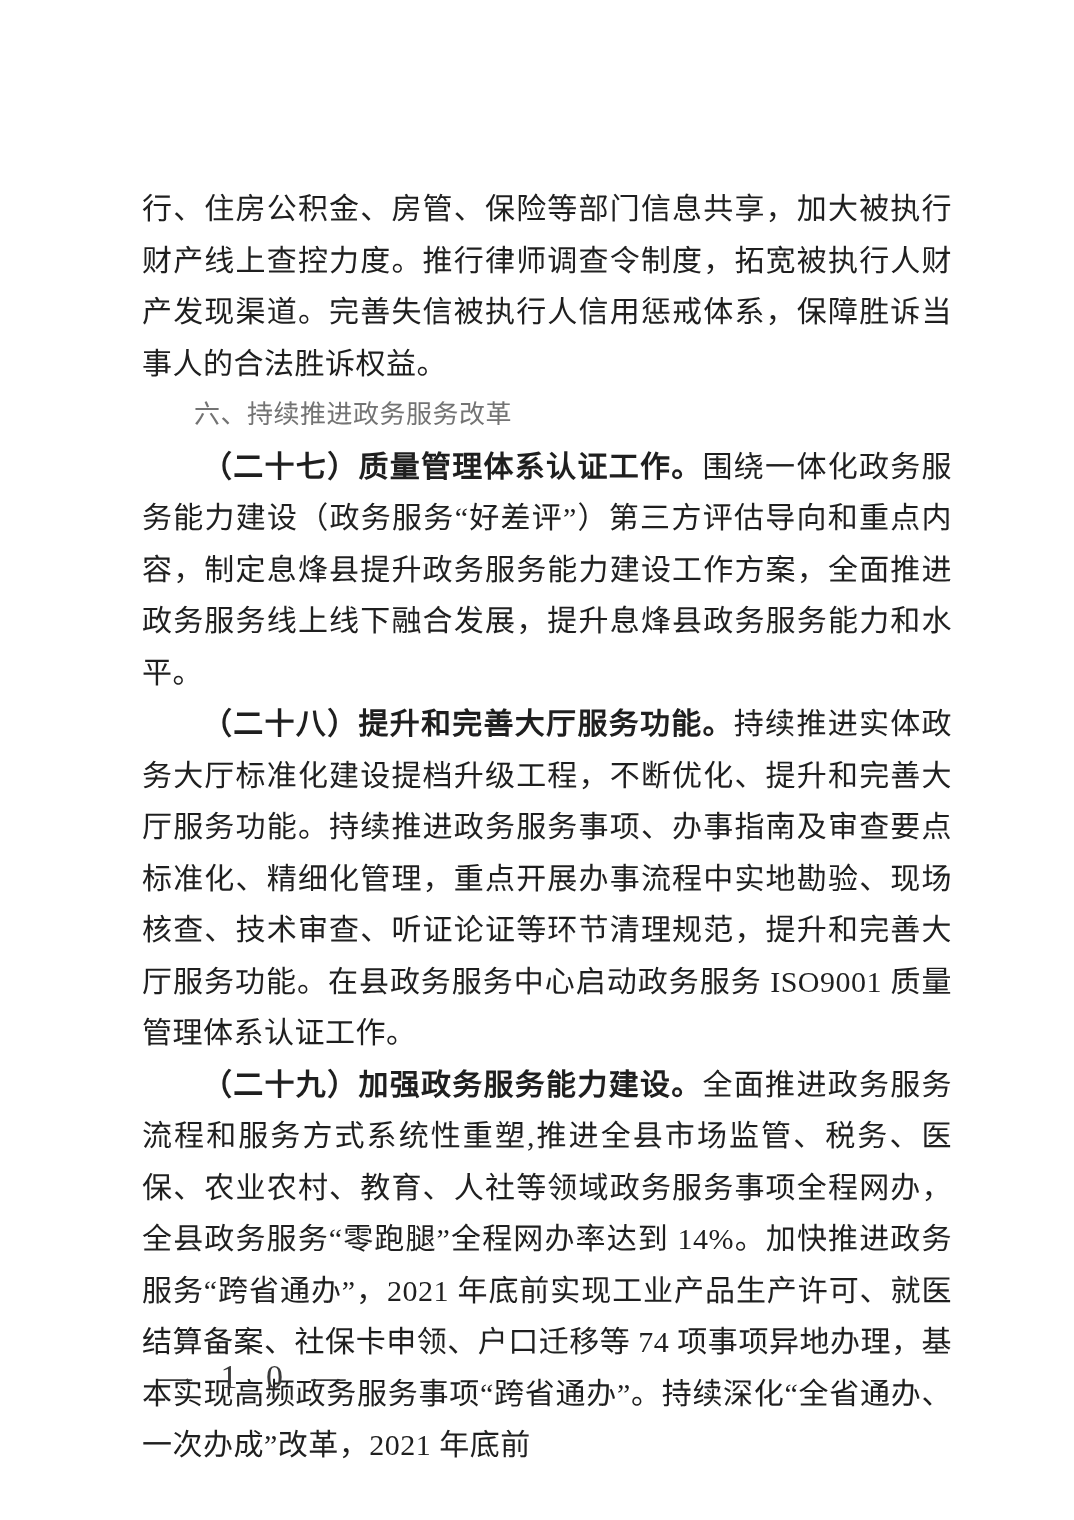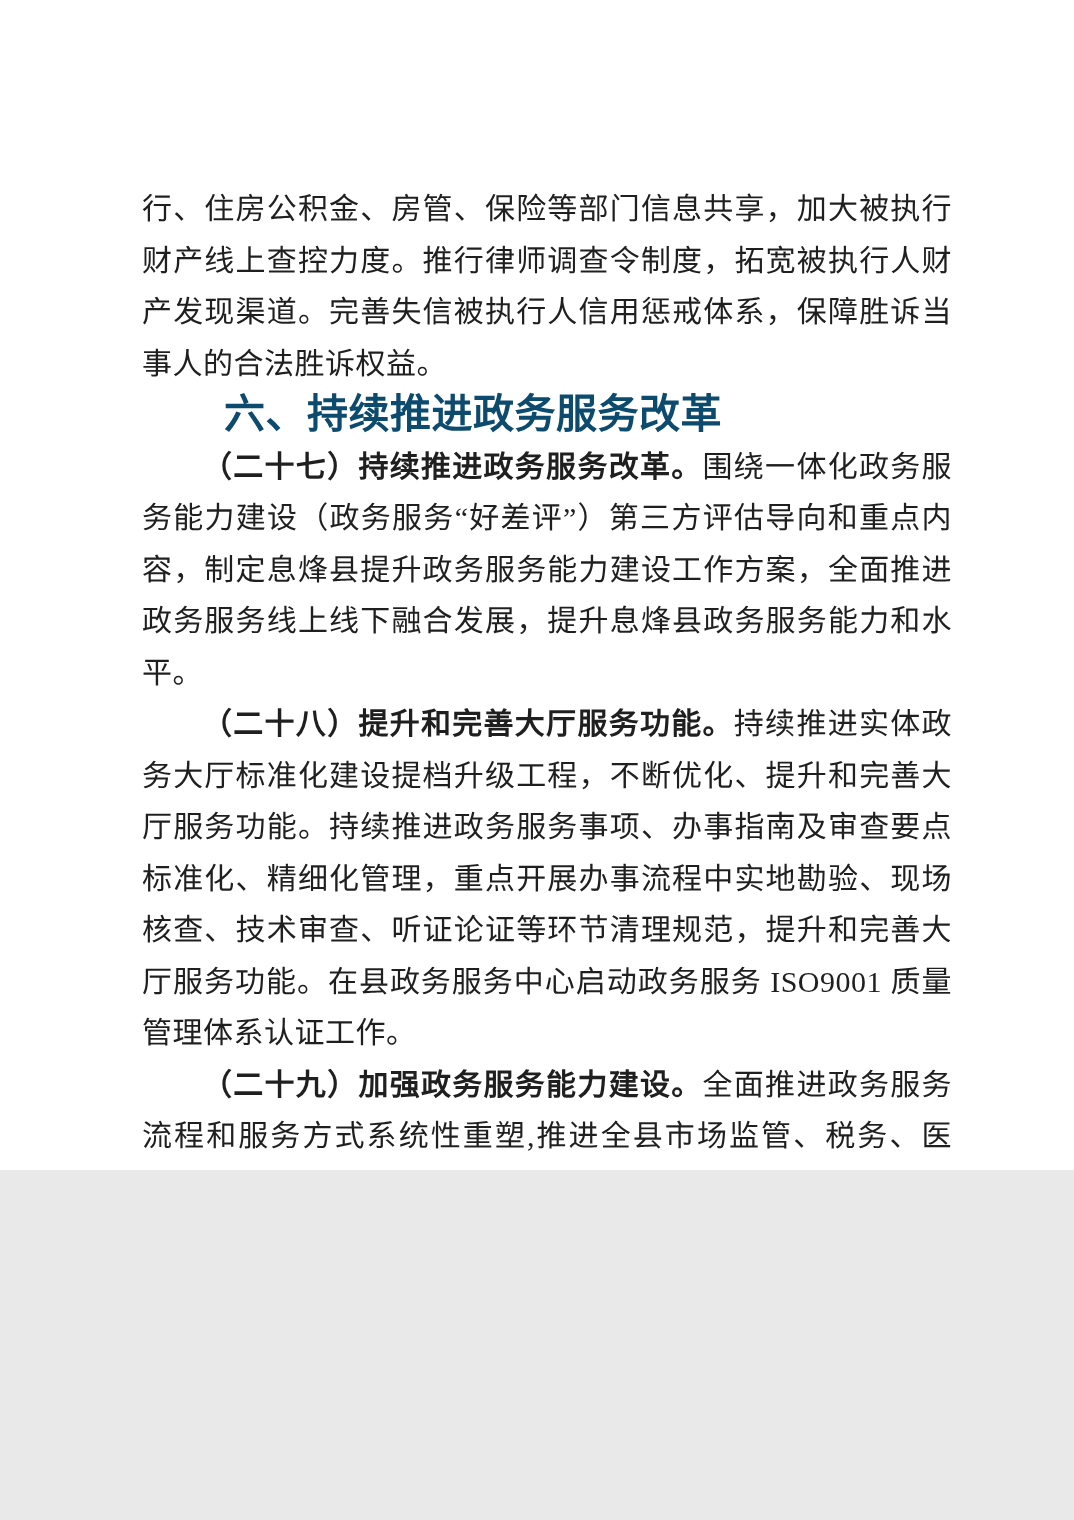--- a/index.html
+++ b/index.html
@@ -3,21 +3,21 @@
 <meta charset="utf-8">
 <style>
   html, body {
     margin: 0;
     padding: 0;
     background: #e9e9e9;
   }
   .page {
     position: relative;
     width: 1074px;
-    height: 1170px;
+    height: 1520px;
     margin: 0 auto;
     background: #ffffff;
     overflow: hidden;
     font-family: "Liberation Serif", "DejaVu Serif", serif;
     color: #1f1f1f;
   }
   .content {
     position: absolute;
     top: 183px;
     left: 142px;
@@ -31,25 +31,25 @@
     margin: 0;
     padding: 0;
   }
   .para-indent {
     text-indent: 2em;
   }
   .section-heading {
     margin: 0;
     padding: 0;
     text-indent: 2em;
-    font-size: 41px;
+    font-size: 26px;
     line-height: 51.5px;
-    font-weight: 700;
+    font-weight: 400;
     font-family: "Liberation Sans", "DejaVu Sans", sans-serif;
-    color: #0c4a6e;
+    color: #737373;
     text-align: left;
   }
   .para-lead {
     font-weight: 700;
   }
   .page-number {
     position: absolute;
     left: 158px;
     top: 1358px;
     font-size: 34px;
@@ -61,21 +61,21 @@
 </head>
 <body>
 
 <div class="page">
   <div class="content">
 
     <p class="para-plain">行、住房公积金、房管、保险等部门信息共享，加大被执行财产线上查控力度。推行律师调查令制度，拓宽被执行人财产发现渠道。完善失信被执行人信用惩戒体系，保障胜诉当事人的合法胜诉权益。</p>
 
     <h2 class="section-heading">六、持续推进政务服务改革</h2>
 
-    <p class="para-indent"><span class="para-lead">（二十七）持续推进政务服务改革。</span><span>围绕一体化政务服务能力建设（政务服务“好差评”）第三方评估导向和重点内容，制定息烽县提升政务服务能力建设工作方案，全面推进政务服务线上线下融合发展，提升息烽县政务服务能力和水平。</span></p>
+    <p class="para-indent"><span class="para-lead">（二十七）质量管理体系认证工作。</span><span>围绕一体化政务服务能力建设（政务服务“好差评”）第三方评估导向和重点内容，制定息烽县提升政务服务能力建设工作方案，全面推进政务服务线上线下融合发展，提升息烽县政务服务能力和水平。</span></p>
 
     <p class="para-indent"><span class="para-lead">（二十八）提升和完善大厅服务功能。</span><span>持续推进实体政务大厅标准化建设提档升级工程，不断优化、提升和完善大厅服务功能。持续推进政务服务事项、办事指南及审查要点标准化、精细化管理，重点开展办事流程中实地勘验、现场核查、技术审查、听证论证等环节清理规范，提升和完善大厅服务功能。在县政务服务中心启动政务服务 ISO9001 质量管理体系认证工作。</span></p>
 
     <p class="para-indent"><span class="para-lead">（二十九）加强政务服务能力建设。</span><span>全面推进政务服务流程和服务方式系统性重塑,推进全县市场监管、税务、医保、农业农村、教育、人社等领域政务服务事项全程网办，全县政务服务“零跑腿”全程网办率达到 14%。加快推进政务服务“跨省通办”，2021 年底前实现工业产品生产许可、就医结算备案、社保卡申领、户口迁移等 74 项事项异地办理，基本实现高频政务服务事项“跨省通办”。持续深化“全省通办、一次办成”改革，2021 年底前</span></p>
 
   </div>
 
   <div class="page-number">— 1 0 —</div>
 </div>
 

